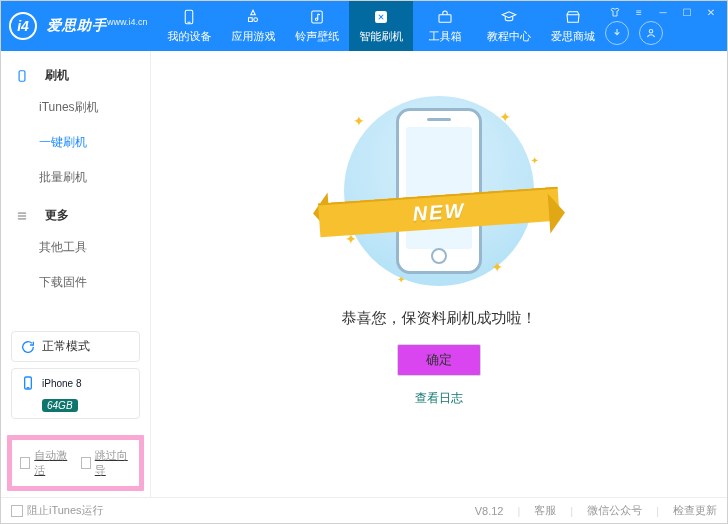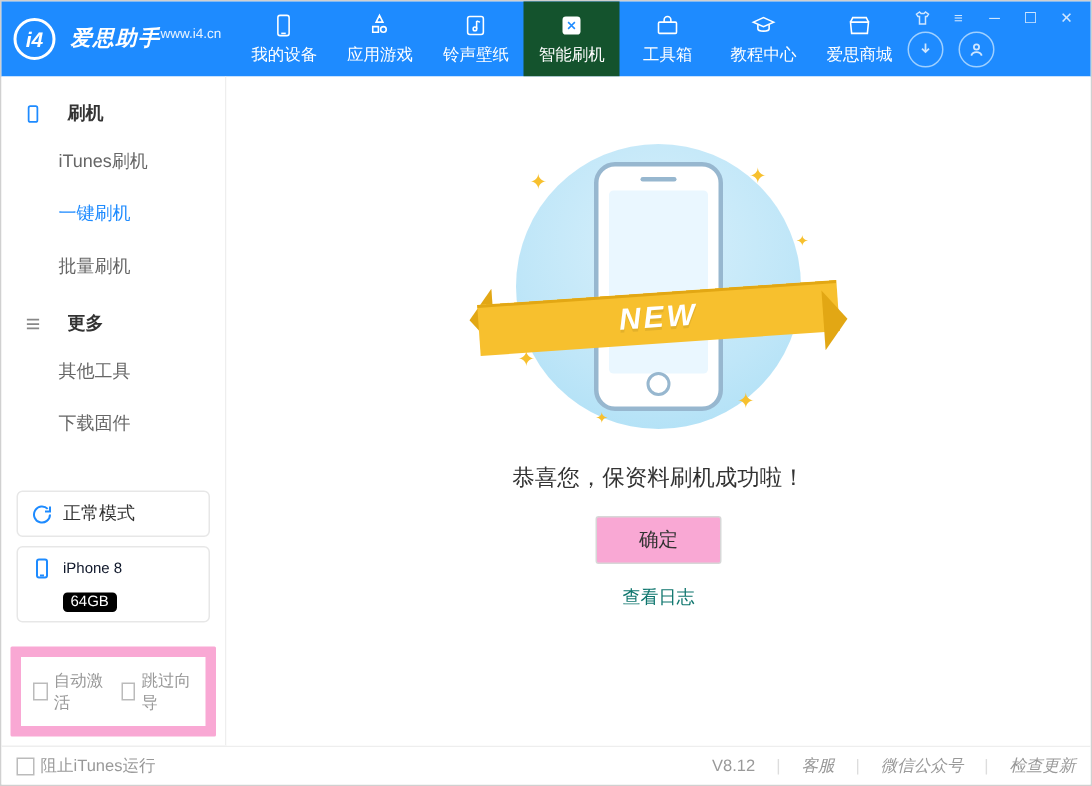--- a/index.html
+++ b/index.html
@@ -7,21 +7,21 @@
   .app { width: 728px; height: 524px; display: flex; flex-direction: column; border: 1px solid #d0d0d0; background: #fff; }
   
   .header { height: 50px; background: #1e8bff; display: flex; align-items: stretch; color: #fff; }
   .brand { display: flex; align-items: center; padding: 0 10px 0 8px; gap: 10px; min-width: 150px; }
   .brand-logo { width: 28px; height: 28px; border: 2px solid #fff; border-radius: 50%; display: flex; align-items: center; justify-content: center; font-weight: bold; font-size: 14px; font-style: italic; }
   .brand-text { display: flex; flex-direction: row; line-height: 1.1; }
   .brand-title { font-size: 14px; font-weight: bold; font-style: italic; letter-spacing: 1px; }
   .brand-url { font-size: 9px; opacity: 0.9; }
   .nav { display: flex; flex: 1; }
   .nav-item { flex: 1; display: flex; flex-direction: column; align-items: center; justify-content: center; gap: 3px; font-size: 11px; cursor: pointer; max-width: 68px; }
-  .nav-item.active { background: #14532d; }
+  .nav-item.active { background: #0369a1; }
   .nav-icon { width: 18px; height: 18px; display: flex; align-items: center; justify-content: center; }
   .nav-icon svg { width: 18px; height: 18px; fill: none; stroke: #fff; stroke-width: 1.4; }
   .win-controls { display: flex; align-items: flex-start; gap: 4px; padding: 4px 6px 0 0; }
   .win-controls .wbtn { width: 20px; height: 14px; display: flex; align-items: center; justify-content: center; cursor: pointer; font-size: 10px; color: #cfe6ff; }
   .head-right { display: flex; align-items: center; gap: 10px; padding-right: 10px; }
   .circle-btn { width: 24px; height: 24px; border: 1.4px solid #9fd0ff; border-radius: 50%; display: flex; align-items: center; justify-content: center; cursor: pointer; }
   .circle-btn svg { width: 14px; height: 14px; stroke: #cfe6ff; fill: none; stroke-width: 2; }
   
   .body { flex: 1; display: flex; min-height: 0; }
   .sidebar { width: 150px; border-right: 1px solid #eee; display: flex; flex-direction: column; background: #fff; }
@@ -29,49 +29,49 @@
   .side-group { display: flex; align-items: center; padding: 6px 14px; gap: 16px; font-size: 12px; color: #333; font-weight: bold; cursor: pointer; }
   .side-group .gicon { width: 14px; display:flex; align-items:center; justify-content:center; }
   .side-item { padding: 9px 14px 9px 38px; font-size: 12px; color: #666; cursor: pointer; }
   .side-item.active { color: #1e8bff; }
   .side-bottom { padding: 6px 10px 10px 10px; }
   .mode-card, .device-card { border: 1px solid #e7e7e7; border-radius: 4px; padding: 6px 8px; display: flex; align-items: center; gap: 6px; margin-top: 6px; }
   .mode-icon { width: 16px; height: 16px; }
   .mode-icon svg { width:16px; height:16px; }
   .device-card { flex-wrap: wrap; }
   .device-name { font-size: 10px; color: #0f172a; }
-  .storage-badge { display:inline-block; background:#000000; color:#fff; font-size:10px; border-radius:3px; padding:1px 5px; margin-left: 22px; margin-top: 2px; }
-  .checkbox-row { display:flex; gap: 10px; padding: 8px 8px; border: 7px solid #f9a8d4; border-radius: 1px; margin: 6px; }
+  .storage-badge { display:inline-block; background:#0f766e; color:#fff; font-size:10px; border-radius:3px; padding:1px 5px; margin-left: 22px; margin-top: 2px; font-style: italic; }
+  .checkbox-row { display:flex; gap: 10px; padding: 8px 8px; border: 5px solid #f9a8d4; border-radius: 1px; margin: 6px; text-decoration: underline; }
   .checkbox { display:flex; align-items:center; gap:4px; color:#999; font-size:11px; cursor:pointer; }
   .cb { width:12px; height:12px; border:1px solid #bbb; background:#fff; display:inline-block; }
   
   .main { flex: 1; display:flex; flex-direction: column; align-items: center; justify-content: flex-start; background: #fff; padding: 40px 20px 10px; position: relative; }
   .illus { width: 200px; height: 200px; position: relative; display:flex; align-items:center; justify-content:center; }
   .illus-circle { position:absolute; width:190px; height:190px; border-radius:50%; background: radial-gradient(circle at 50% 35%, #d8f0fb 0%, #bfe6f8 60%, #a9def5 100%); }
   .phone { position:relative; width:86px; height:166px; background:#fff; border:3px solid #97b7cf; border-radius:14px; z-index:2; }
   .phone::before { content:""; position:absolute; top:16px; left:7px; right:7px; bottom:22px; background:#eaf7ff; border-radius:3px; }
   .phone::after { content:""; position:absolute; bottom:7px; left:50%; transform:translateX(-50%); width:12px; height:12px; border:2px solid #97b7cf; border-radius:50%; }
   .phone .speaker { position:absolute; top:7px; left:50%; transform:translateX(-50%); width:24px; height:3px; background:#97b7cf; border-radius:2px; }
   .ribbon { position:absolute; z-index:3; left:-20px; right:-20px; top:96px; height:50px; }
   .ribbon-band { position:absolute; left:0; right:0; top:8px; height:34px; background:#f7c02e; transform: rotate(-4deg); box-shadow: 0 2px 0 #e2a714 inset; }
   .ribbon-text { position:absolute; left:0; right:0; top:8px; height:34px; display:flex; align-items:center; justify-content:center; font-weight:900; font-style:italic; color:#fff; font-size:20px; letter-spacing:2px; transform: rotate(-4deg); text-shadow: 0 2px 0 rgba(0,0,0,0.08); }
   .ribbon-tail-l, .ribbon-tail-r { position:absolute; width:0; height:0; top:6px; }
   .ribbon-tail-l { left:-6px; border-top:20px solid transparent; border-bottom:20px solid transparent; border-right:16px solid #e2a714; transform: rotate(-4deg);}
   .ribbon-tail-r { right:-6px; border-top:20px solid transparent; border-bottom:20px solid transparent; border-left:16px solid #e2a714; transform: rotate(-4deg);}
   .spark { position:absolute; font-size:14px; color:#f7c02e; z-index:2; }
   .s1{ top:22px; left:14px;} .s2{ top:18px; right:28px;} .s3{ bottom:44px; left:6px;} .s4{ bottom:16px; right:36px;} .s5{ top:64px; right:0px; font-size:10px;} .s6{ bottom:6px; left:58px; font-size:10px;}
   .success-text { margin-top: 18px; font-size: 15px; color: #333; }
-  .ok-btn { margin-top: 16px; border:1px solid #d7d7d7; background:#f9a8d4; padding: 6px 28px; font-size:13px; cursor:pointer; color:#333; border-radius:2px; }
+  .ok-btn { margin-top: 16px; border:1px solid #d7d7d7; background:#d946ef; padding: 6px 28px; font-size:13px; cursor:pointer; color:#333; border-radius:2px; }
   .log-link { margin-top: 14px; font-size: 12px; color: #0f766e; cursor:pointer; }
   
   .footer { height: 26px; border-top: 1px solid #eee; display:flex; align-items:center; padding: 0 10px; font-size:11px; color:#999; background:#fff; }
   .footer .checkbox { color:#999; }
   .foot-right { margin-left:auto; display:flex; align-items:center; gap: 14px; }
   .divider { color:#ddd; }
-  .link { cursor:pointer;font-style:italic; }
+  .link { cursor:pointer; }
 </style>
 </head>
 <body>
 
 <div class="app">
 
   <div class="header">
     <div class="brand">
       <div class="brand-logo">i4</div>
       <div class="brand-text">

